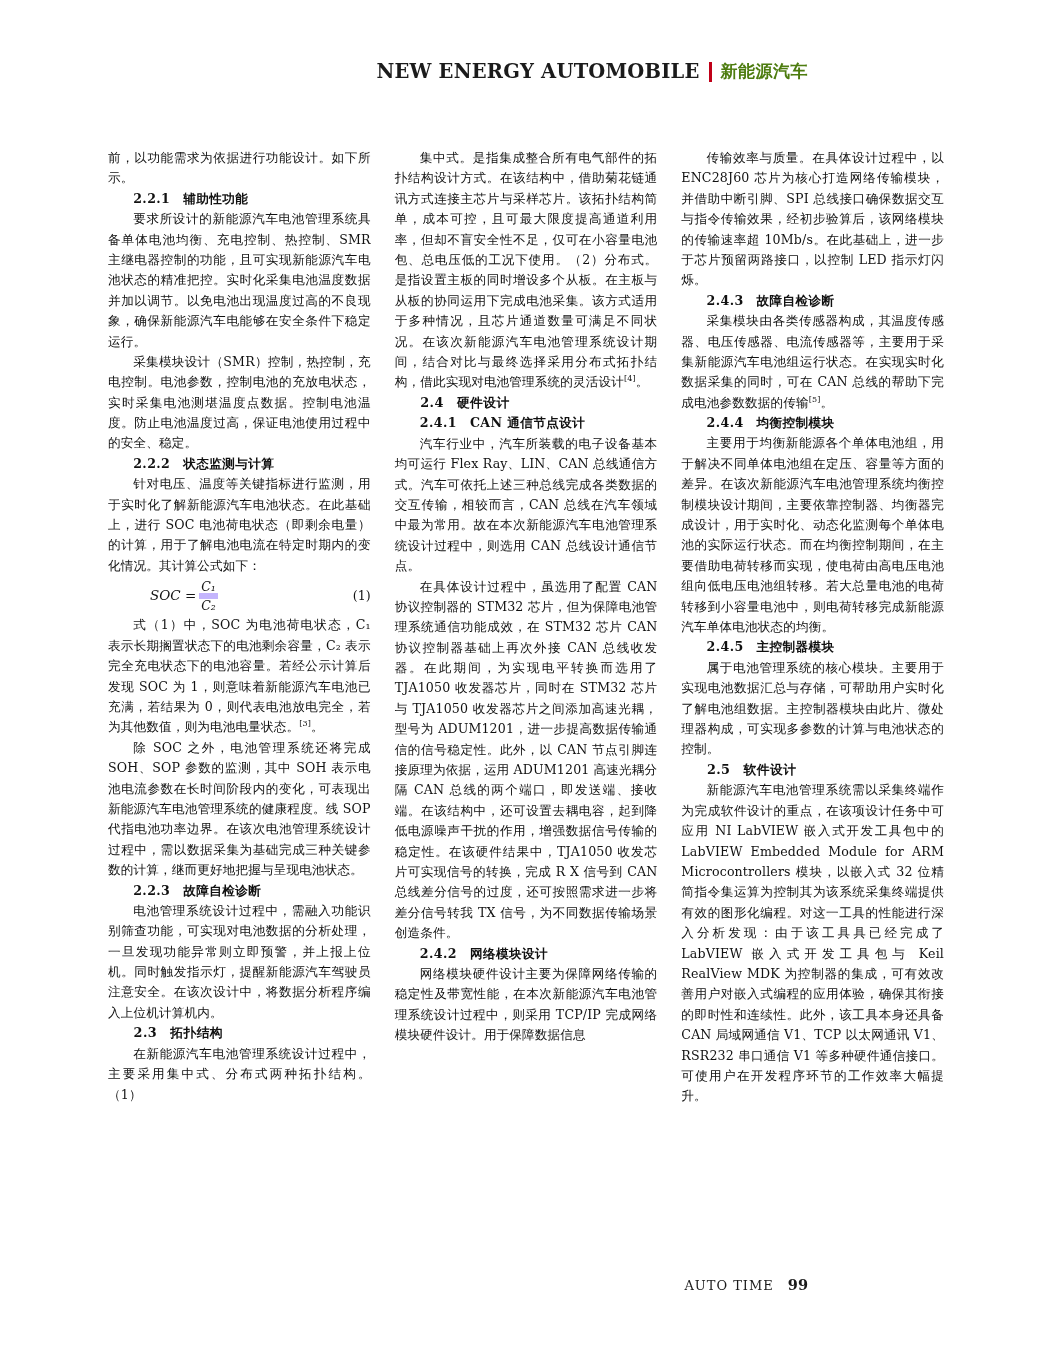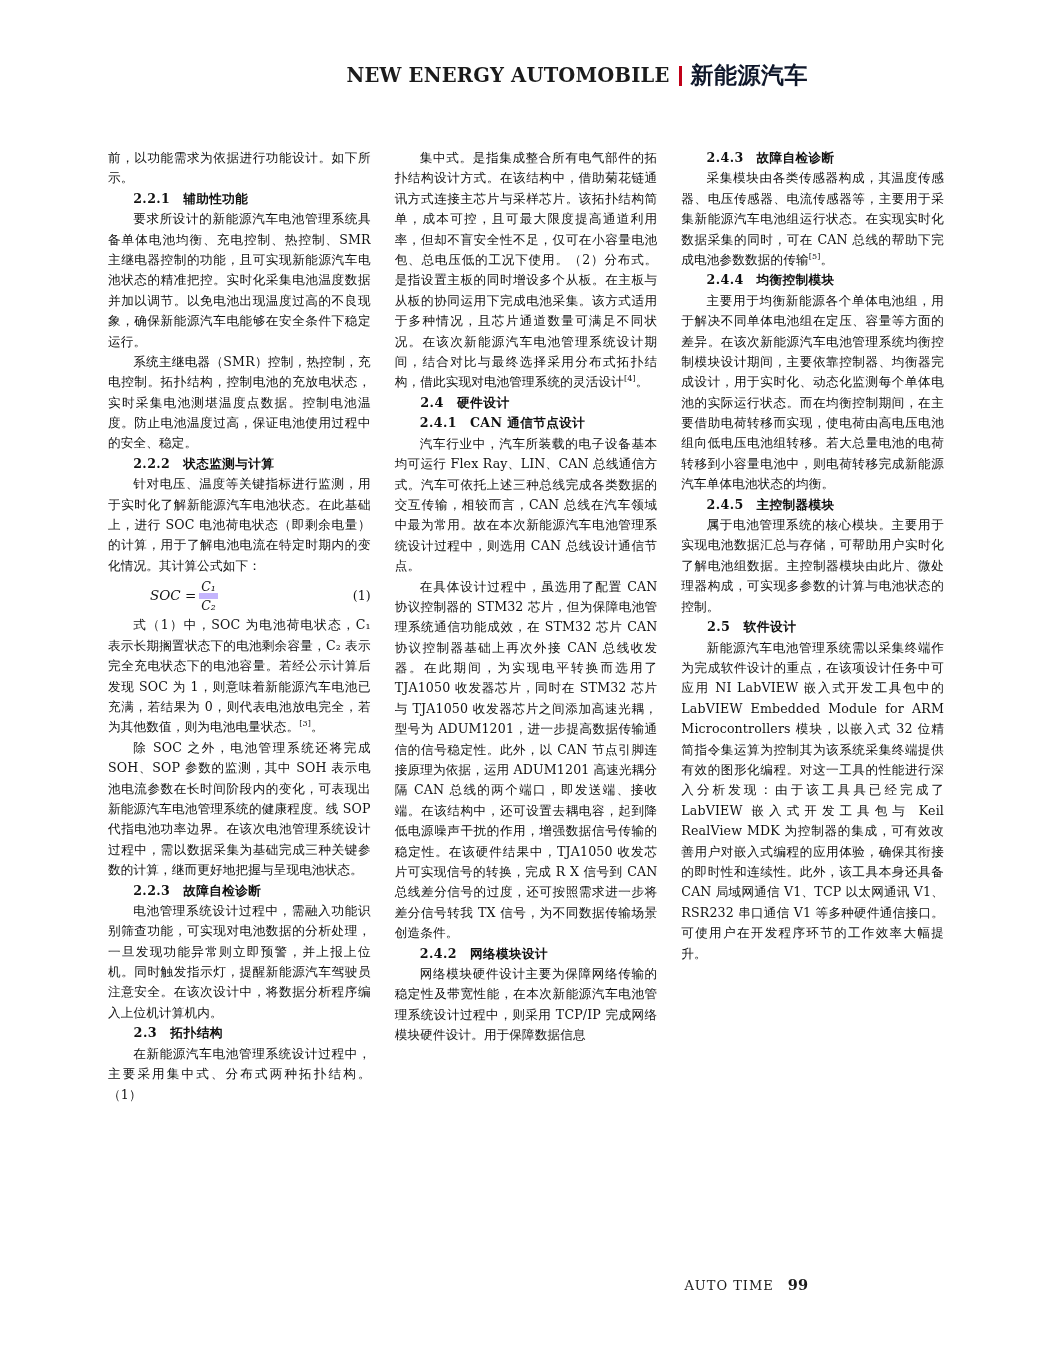--- a/index.html
+++ b/index.html
@@ -42,22 +42,22 @@
   }
   .header .bar {
     width: 3px;
     height: 20px;
     background: #c00018;
     display: inline-block;
   }
   .header .cn {
     font-family: "DejaVu Sans", "Liberation Sans", sans-serif;
     font-weight: bold;
-    font-size: 23px;
-    color: #0f172a;
+    font-size: 17px;
+    color: #4d7c0f;
     letter-spacing: 0.5px;
   }
 
   
   .columns {
     position: absolute;
     top: 148px;
     left: 108px;
     width: 836px;
     display: flex;
@@ -169,21 +169,21 @@
     <span class="en">NEW ENERGY AUTOMOBILE</span>
     <span class="bar"></span>
     <span class="cn">新能源汽车</span>
   </div>
 
   <div class="columns">
     <div class="col" id="col1">
         <p class="noindent">前，以功能需求为依据进行功能设计。如下所示。</p>
         <h3>2.2.1　辅助性功能</h3>
         <p>要求所设计的新能源汽车电池管理系统具备单体电池均衡、充电控制、热控制、SMR 主继电器控制的功能，且可实现新能源汽车电池状态的精准把控。实时化采集电池温度数据并加以调节。以免电池出现温度过高的不良现象，确保新能源汽车电能够在安全条件下稳定运行。</p>
-        <p>系统主继电器（SMR）控制，热控制，充电控制。拓扑结构，控制电池的充放电状态，实时采集电池测堪温度点数据。控制电池温度。防止电池温度过高，保证电池使用过程中的安全、稳定。</p>
+        <p>采集模块设计（SMR）控制，热控制，充电控制。电池参数，控制电池的充放电状态，实时采集电池测堪温度点数据。控制电池温度。防止电池温度过高，保证电池使用过程中的安全、稳定。</p>
         <h3>2.2.2　状态监测与计算</h3>
         <p>针对电压、温度等关键指标进行监测，用于实时化了解新能源汽车电池状态。在此基础上，进行 SOC 电池荷电状态（即剩余电量）的计算，用于了解电池电流在特定时期内的变化情况。其计算公式如下：</p>
         <div class="formula">
           <span class="lhs">SOC =<span class="frac">
               <span class="num">C₁</span>
               <span class="den">C₂</span>
             </span></span>
           <span class="num-tag">(1)</span>
         </div>
         <p>式（1）中，SOC 为电池荷电状态，C₁ 表示长期搁置状态下的电池剩余容量，C₂ 表示完全充电状态下的电池容量。若经公示计算后发现 SOC 为 1，则意味着新能源汽车电池已充满，若结果为 0，则代表电池放电完全，若为其他数值，则为电池电量状态。<sup>[3]</sup>。</p>
@@ -196,20 +196,21 @@
     <div class="col" id="col2">
         <p>集中式。是指集成整合所有电气部件的拓扑结构设计方式。在该结构中，借助菊花链通讯方式连接主芯片与采样芯片。该拓扑结构简单，成本可控，且可最大限度提高通道利用率，但却不盲安全性不足，仅可在小容量电池包、总电压低的工况下使用。（2）分布式。是指设置主板的同时增设多个从板。在主板与从板的协同运用下完成电池采集。该方式适用于多种情况，且芯片通道数量可满足不同状况。在该次新能源汽车电池管理系统设计期间，结合对比与最终选择采用分布式拓扑结构，借此实现对电池管理系统的灵活设计<sup>[4]</sup>。</p>
         <h2>2.4　硬件设计</h2>
         <h3>2.4.1　CAN 通信节点设计</h3>
         <p>汽车行业中，汽车所装载的电子设备基本均可运行 Flex Ray、LIN、CAN 总线通信方式。汽车可依托上述三种总线完成各类数据的交互传输，相较而言，CAN 总线在汽车领域中最为常用。故在本次新能源汽车电池管理系统设计过程中，则选用 CAN 总线设计通信节点。</p>
         <p>在具体设计过程中，虽选用了配置 CAN 协议控制器的 STM32 芯片，但为保障电池管理系统通信功能成效，在 STM32 芯片 CAN 协议控制器基础上再次外接 CAN 总线收发器。在此期间，为实现电平转换而选用了 TJA1050 收发器芯片，同时在 STM32 芯片与 TJA1050 收发器芯片之间添加高速光耦，型号为 ADUM1201，进一步提高数据传输通信的信号稳定性。此外，以 CAN 节点引脚连接原理为依据，运用 ADUM1201 高速光耦分隔 CAN 总线的两个端口，即发送端、接收端。在该结构中，还可设置去耦电容，起到降低电源噪声干扰的作用，增强数据信号传输的稳定性。在该硬件结果中，TJA1050 收发芯片可实现信号的转换，完成 R X 信号到 CAN 总线差分信号的过度，还可按照需求进一步将差分信号转我 TX 信号，为不同数据传输场景创造条件。</p>
         <h3>2.4.2　网络模块设计</h3>
         <p>网络模块硬件设计主要为保障网络传输的稳定性及带宽性能，在本次新能源汽车电池管理系统设计过程中，则采用 TCP/IP 完成网络模块硬件设计。用于保障数据信息</p>
       </div>
     <div class="col" id="col3">
+        <p>传输效率与质量。在具体设计过程中，以 ENC28J60 芯片为核心打造网络传输模块，并借助中断引脚、SPI 总线接口确保数据交互与指令传输效果，经初步验算后，该网络模块的传输速率超 10Mb/s。在此基础上，进一步于芯片预留两路接口，以控制 LED 指示灯闪烁。</p>
         <h3>2.4.3　故障自检诊断</h3>
         <p>采集模块由各类传感器构成，其温度传感器、电压传感器、电流传感器等，主要用于采集新能源汽车电池组运行状态。在实现实时化数据采集的同时，可在 CAN 总线的帮助下完成电池参数数据的传输<sup>[5]</sup>。</p>
         <h3>2.4.4　均衡控制模块</h3>
         <p>主要用于均衡新能源各个单体电池组，用于解决不同单体电池组在定压、容量等方面的差异。在该次新能源汽车电池管理系统均衡控制模块设计期间，主要依靠控制器、均衡器完成设计，用于实时化、动态化监测每个单体电池的实际运行状态。而在均衡控制期间，在主要借助电荷转移而实现，使电荷由高电压电池组向低电压电池组转移。若大总量电池的电荷转移到小容量电池中，则电荷转移完成新能源汽车单体电池状态的均衡。</p>
         <h3>2.4.5　主控制器模块</h3>
         <p>属于电池管理系统的核心模块。主要用于实现电池数据汇总与存储，可帮助用户实时化了解电池组数据。主控制器模块由此片、微处理器构成，可实现多参数的计算与电池状态的控制。</p>
         <h2>2.5　软件设计</h2>
         <p>新能源汽车电池管理系统需以采集终端作为完成软件设计的重点，在该项设计任务中可应用 NI LabVIEW 嵌入式开发工具包中的 LabVIEW Embedded Module for ARM Microcontrollers 模块，以嵌入式 32 位精简指令集运算为控制其为该系统采集终端提供有效的图形化编程。对这一工具的性能进行深入分析发现：由于该工具具已经完成了 LabVIEW 嵌入式开发工具包与 Keil RealView MDK 为控制器的集成，可有效改善用户对嵌入式编程的应用体验，确保其衔接的即时性和连续性。此外，该工具本身还具备 CAN 局域网通信 V1、TCP 以太网通讯 V1、RSR232 串口通信 V1 等多种硬件通信接口。可使用户在开发程序环节的工作效率大幅提升。</p>
       </div>
   </div>

